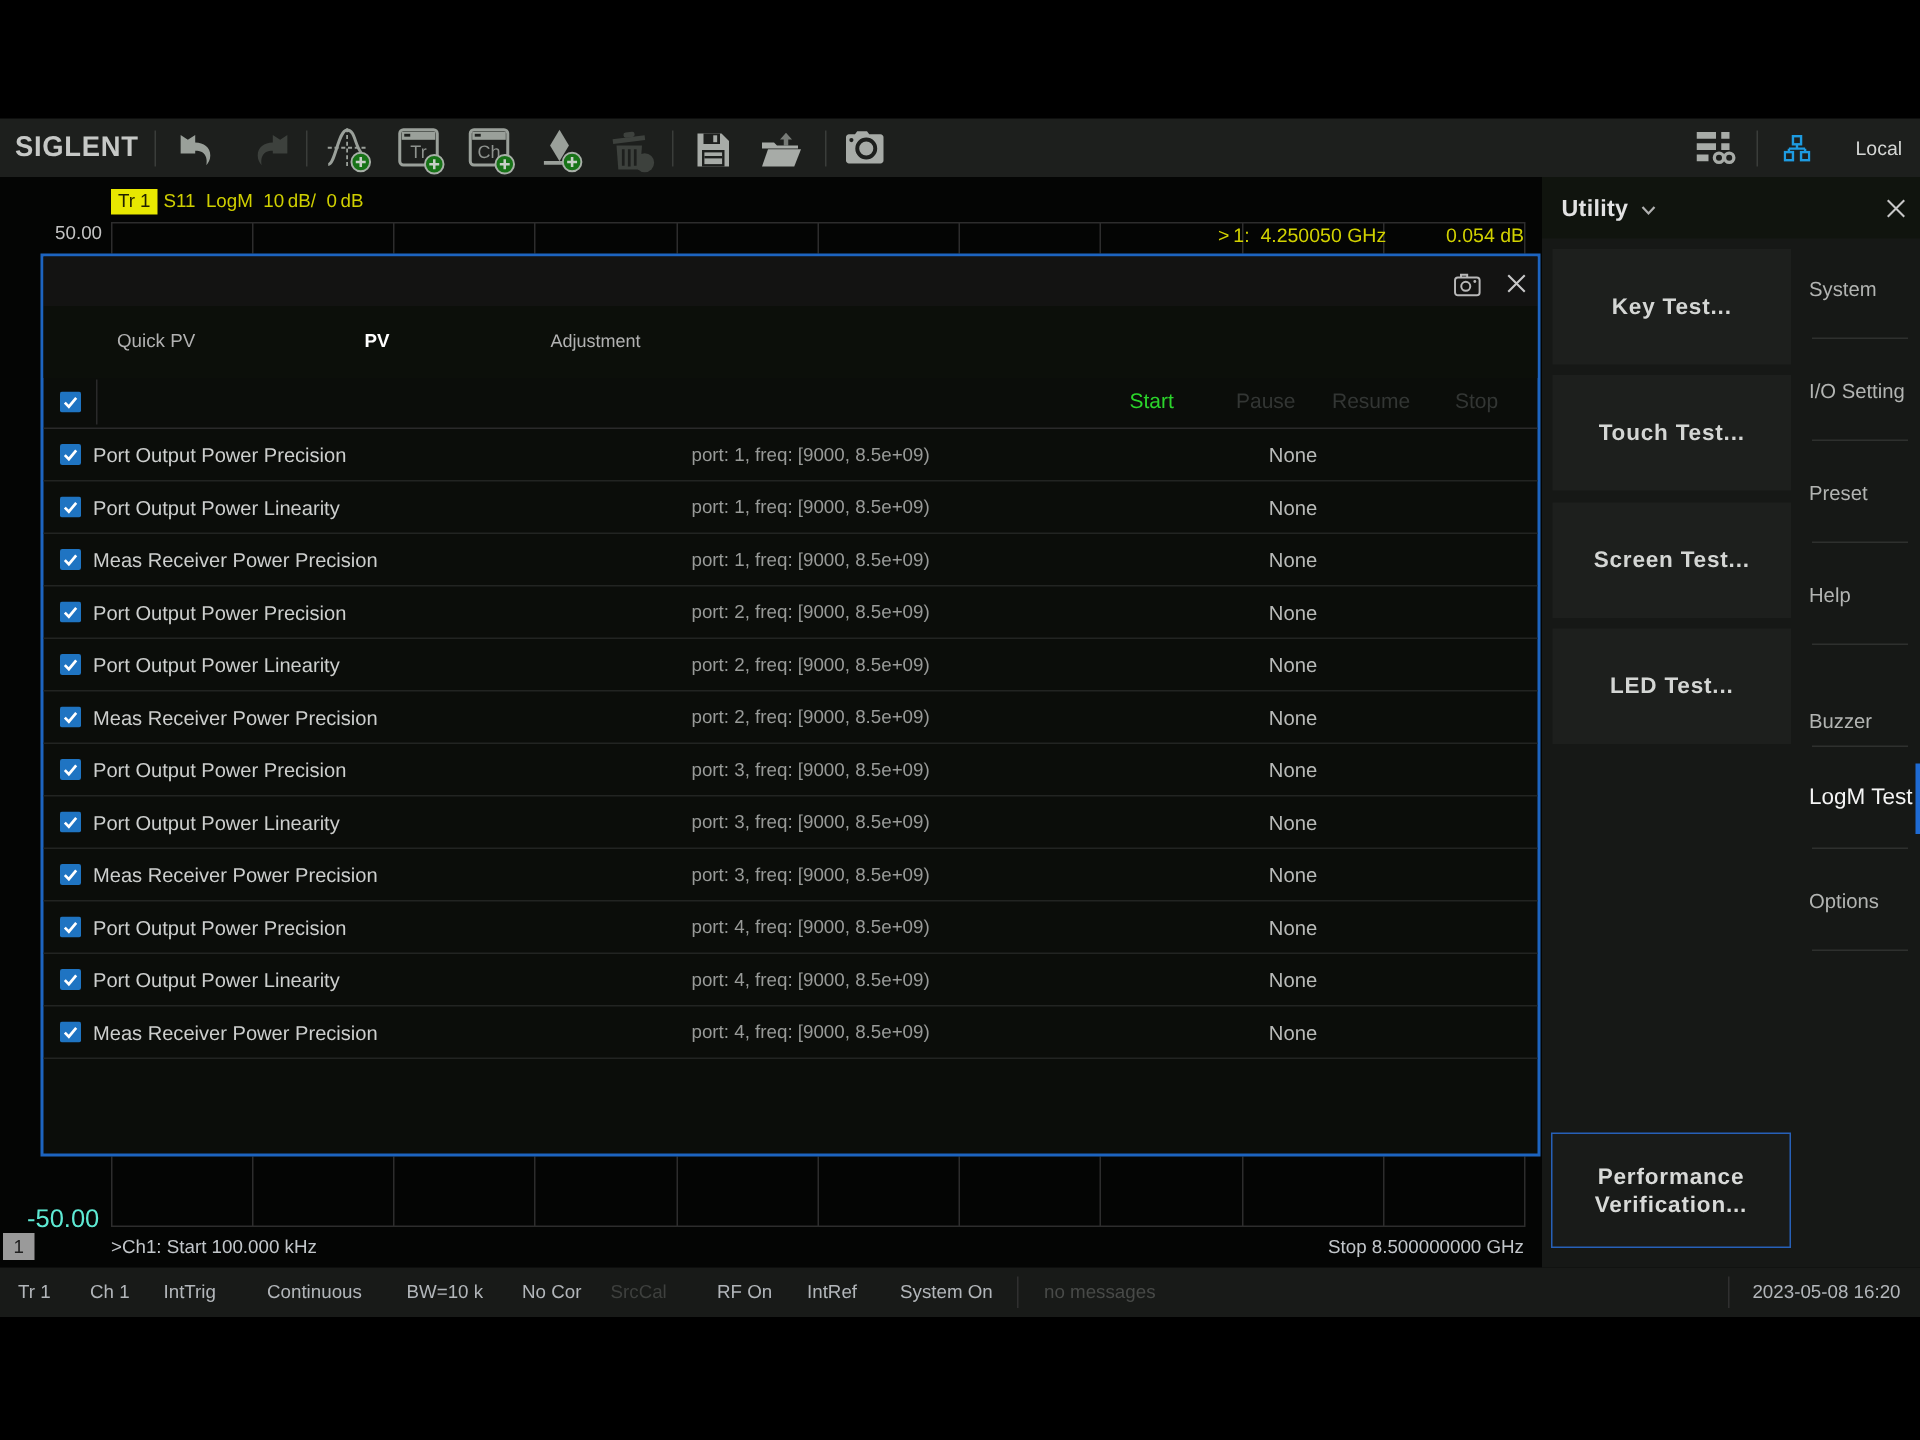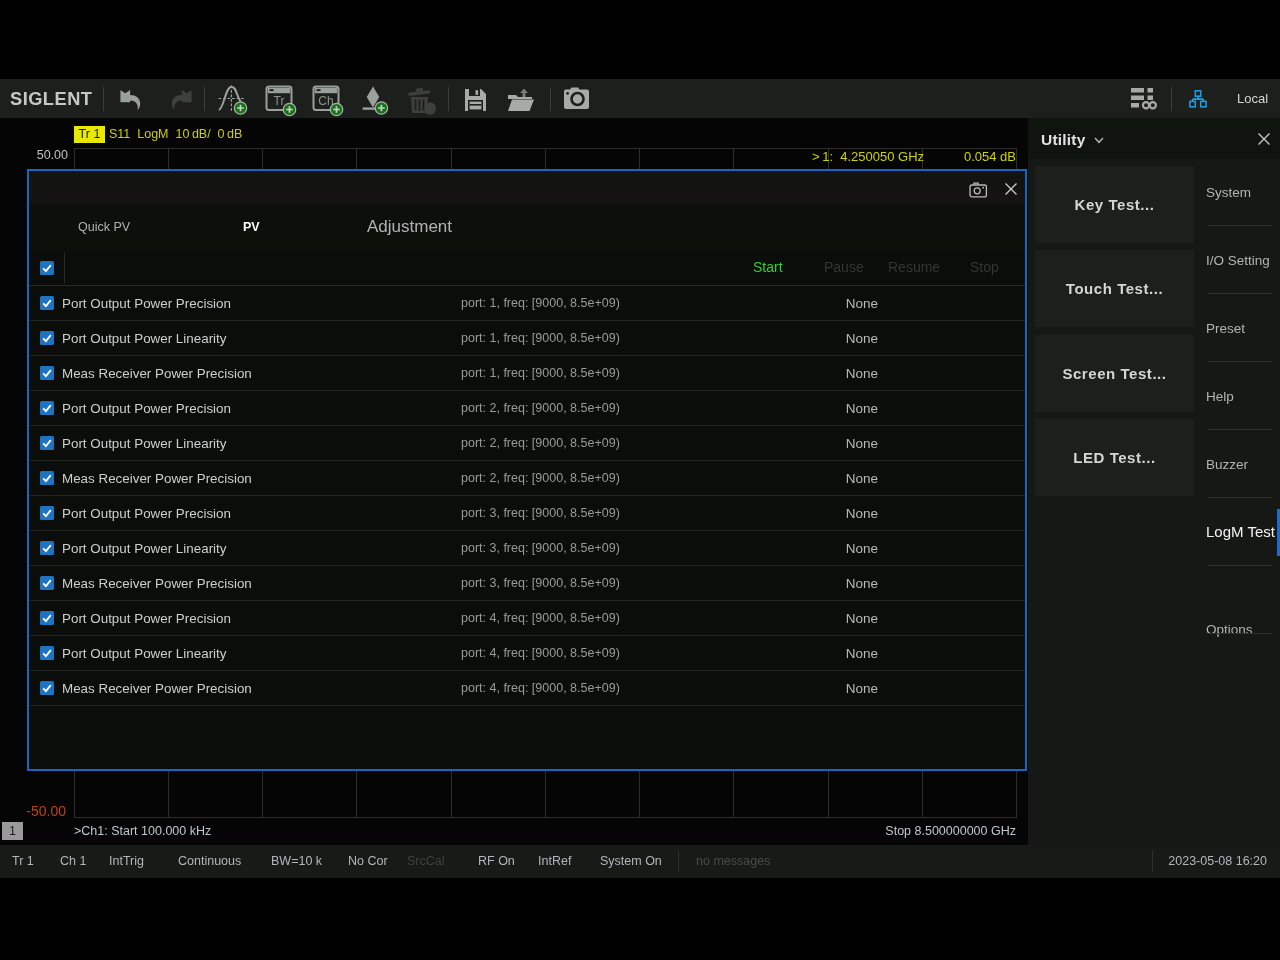--- a/index.html
+++ b/index.html
@@ -128,21 +128,21 @@
   <div class="abs" style="left:74px;top:126px;width:31px;height:17px;background:#e8e800;color:#222200;font-size:12.5px;line-height:17px;text-align:center;">Tr 1</div>
   <div class="abs" style="left:109px;top:126px;height:17px;line-height:17px;color:#cfcf00;font-size:12.5px;">S11&nbsp; LogM&nbsp; 10 dB/&nbsp; 0 dB</div>
 
   <svg class="abs" style="left:0;top:118px" width="1028" height="727" viewBox="0 0 1028 727">
     <g stroke="#2d2d2d" stroke-width="1" fill="none">
       <rect x="74.5" y="30.5" width="942" height="669"></rect>
       <path d="M168.5 30.5 V699.5 M262.5 30.5 V699.5 M356.5 30.5 V699.5 M451.5 30.5 V699.5 M545.5 30.5 V699.5 M639.5 30.5 V699.5 M733.5 30.5 V699.5 M828.5 30.5 V699.5 M922.5 30.5 V699.5"></path>
     </g>
   </svg>
   <div class="abs" style="left:20px;top:148px;width:48px;text-align:right;color:#c2c2c2;font-size:12.5px;">50.00</div>
-  <div class="abs" style="left:18px;top:803px;width:48px;text-align:right;color:#c2410c;font-size:14px;">-50.00</div>
+  <div class="abs" style="left:18px;top:803px;width:48px;text-align:right;color:#5eead4;font-size:17px;">-50.00</div>
   <div class="abs" style="left:812px;top:149px;color:#d2d200;font-size:13px;">&gt; 1: &nbsp;4.250050 GHz</div>
   <div class="abs" style="left:900px;top:149px;width:116px;text-align:right;color:#d2d200;font-size:13px;">0.054 dB</div>
 
   <div class="abs" style="left:2px;top:822px;width:21px;height:18px;background:#9a9a9a;color:#202020;font-size:12.5px;line-height:18px;text-align:center;">1</div>
   <div class="abs" style="left:74px;top:822px;height:18px;line-height:18px;color:#c2c6ca;font-size:12.5px;">&gt;Ch1: Start 100.000 kHz</div>
   <div class="abs" style="left:510px;top:822px;height:18px;line-height:18px;color:#0369a1;font-size:12.5px;margin-top:23px;">RF 0.00 dBm</div>
   <div class="abs" style="left:816px;top:822px;width:200px;text-align:right;height:18px;line-height:18px;color:#c2c6ca;font-size:12.5px;">Stop 8.500000000 GHz</div>
 
   <div class="abs" id="dialog" style="left:27px;top:169px;width:1000px;height:602px;background:#0b0d0a;border:2px solid #1d64c0;">
     <div class="abs" style="left:0;top:0;width:996px;height:33px;background:#131312;"></div>
@@ -153,21 +153,21 @@
       <circle cx="8.6" cy="9.4" r="3.2" fill="none" stroke="#b8b8b8" stroke-width="1.4"></circle>
       <circle cx="15" cy="6" r="1" fill="#b8b8b8"></circle>
     </svg>
     <svg class="abs" style="left:975px;top:11px" width="14" height="14" viewBox="0 0 14 14">
       <path d="M1.5 1.5 L12.5 12.5 M12.5 1.5 L1.5 12.5" stroke="#c8c8c8" stroke-width="1.4"></path>
     </svg>
 
     <div class="abs" style="left:0;top:33px;width:996px;height:48px;background:#0c0f0a;"></div>
     <div class="abs" style="left:49px;top:33px;height:46px;line-height:46px;color:#b2b2b2;font-size:12.5px;">Quick PV</div>
     <div class="abs" style="left:214px;top:33px;height:46px;line-height:46px;color:#ffffff;font-size:12.5px;font-weight:bold;">PV</div>
-    <div class="abs" style="left:338px;top:33px;height:46px;line-height:46px;color:#b2b2b2;font-size:17px;">Adjustment</div>
+    <div class="abs" style="left:338px;top:33px;height:46px;line-height:46px;color:#b2b2b2;font-size:12px;">Adjustment</div>
 
     <div class="abs" style="left:11px;top:90px;width:14px;height:14px;"><svg width="14" height="14" viewBox="0 0 14 14">
           <rect width="14" height="14" rx="1.5" fill="#1f74c2"></rect>
           <path d="M3.2 7.4 L5.9 10.1 L10.8 4.2" stroke="#fff" stroke-width="1.8" fill="none"></path>
         </svg></div>
     <div class="abs" style="left:35px;top:82px;width:1px;height:30px;background:#2a2a2a;"></div>
     <div class="abs" style="left:724px;top:88px;color:#2bd42b;font-size:14px;">Start</div>
     <div class="abs" style="left:795px;top:88px;color:#333634;font-size:14px;">Pause</div>
     <div class="abs" style="left:859px;top:88px;color:#333634;font-size:14px;">Resume</div>
     <div class="abs" style="left:941px;top:88px;color:#333634;font-size:14px;">Stop</div>
@@ -297,32 +297,33 @@
 
   <div class="abs sbtn" style="left:1035px;top:166px;">Key Test...</div>
   <div class="abs sbtn" style="left:1035px;top:250px;">Touch Test...</div>
   <div class="abs sbtn" style="left:1035px;top:335px;">Screen Test...</div>
   <div class="abs sbtn" style="left:1035px;top:419px;">LED Test...</div>
 
   <div class="abs menuitem" style="top:185px;">System</div>
   <div class="abs menuitem" style="top:253px;">I/O Setting</div>
   <div class="abs menuitem" style="top:321px;">Preset</div>
   <div class="abs menuitem" style="top:389px;">Help</div>
-  <div class="abs menuitem" style="top:457px;">Buzzer</div>
+  <div class="abs menuitem" style="top:473px;">Buzzer</div>
   <div class="abs menuitem" style="top:524px;color:#f4f4f4;font-size:15px;">LogM Test</div>
-  <div class="abs menuitem" style="top:593px;margin-top:29px;">Options</div>
+  <div class="abs menuitem" style="top:593px;">Options</div>
   <div class="abs msep" style="top:225px;"></div>
   <div class="abs msep" style="top:293px;"></div>
   <div class="abs msep" style="top:361px;"></div>
   <div class="abs msep" style="top:429px;"></div>
   <div class="abs msep" style="top:497px;"></div>
   <div class="abs msep" style="top:565px;"></div>
   <div class="abs msep" style="top:633px;"></div>
   <div class="abs" style="left:1277px;top:509px;width:3px;height:47px;background:#1e6ad2;"></div>
 
+  <div class="abs" style="left:1034px;top:755px;width:160px;height:77px;background:#191b19;border:1px solid #2760b8;color:#d8dad8;font-size:15px;letter-spacing:0.55px;font-weight:bold;text-align:center;line-height:19px;padding-top:19px;">Performance<br>Verification...</div>
 
   <div class="abs" style="left:0;top:845px;width:1280px;height:33px;background:#181a18;"></div>
   <div class="abs sitem" style="left:12px;">Tr 1</div>
   <div class="abs sitem" style="left:60px;">Ch 1</div>
   <div class="abs sitem" style="left:109px;">IntTrig</div>
   <div class="abs sitem" style="left:178px;">Continuous</div>
   <div class="abs sitem" style="left:271px;">BW=10 k</div>
   <div class="abs sitem" style="left:348px;">No Cor</div>
   <div class="abs sitem" style="left:407px;color:#3e403e;">SrcCal</div>
   <div class="abs sitem" style="left:478px;">RF On</div>

